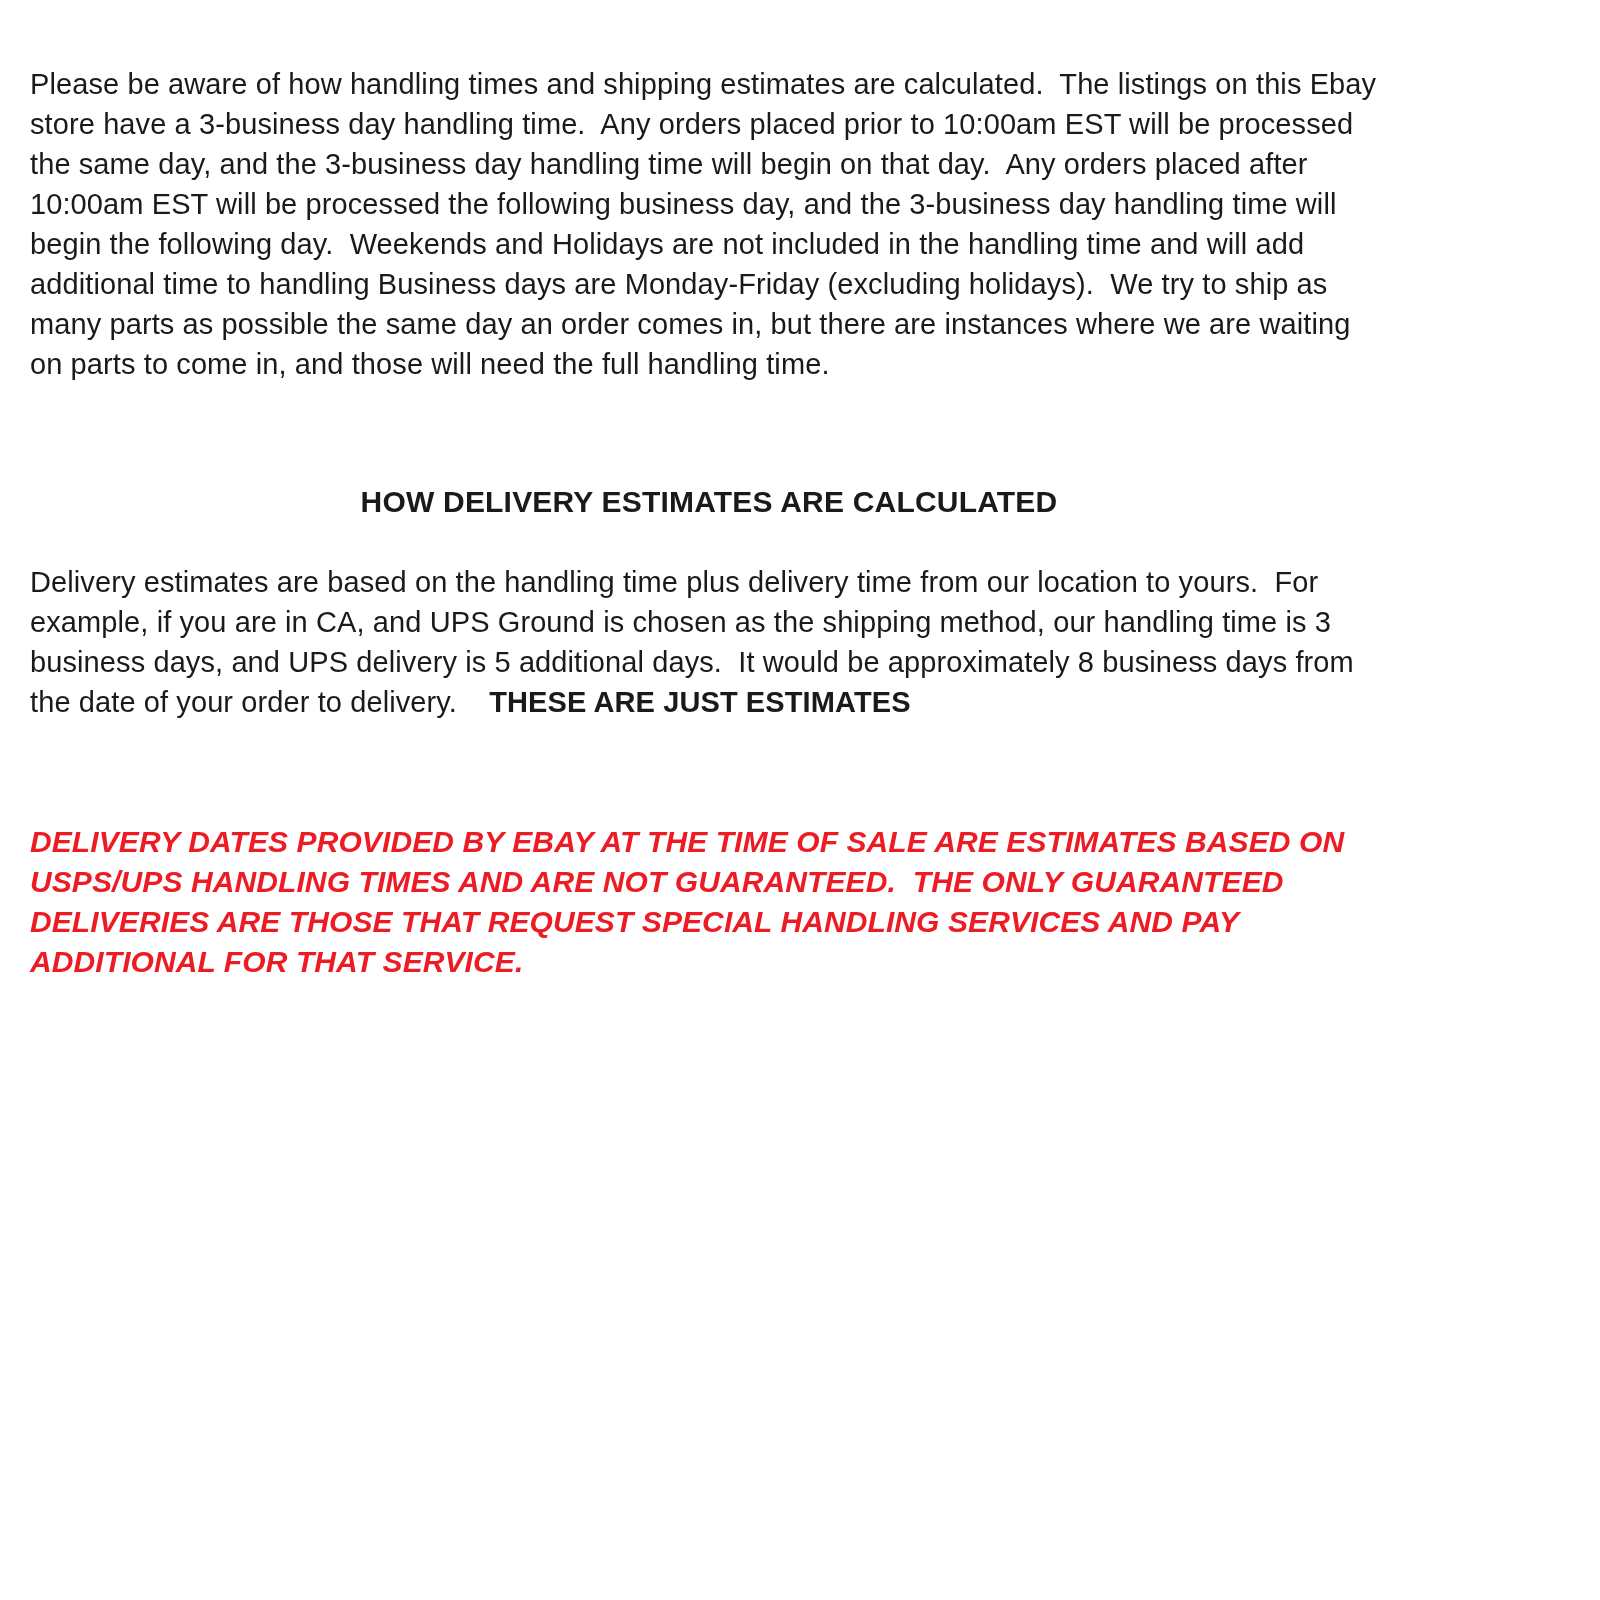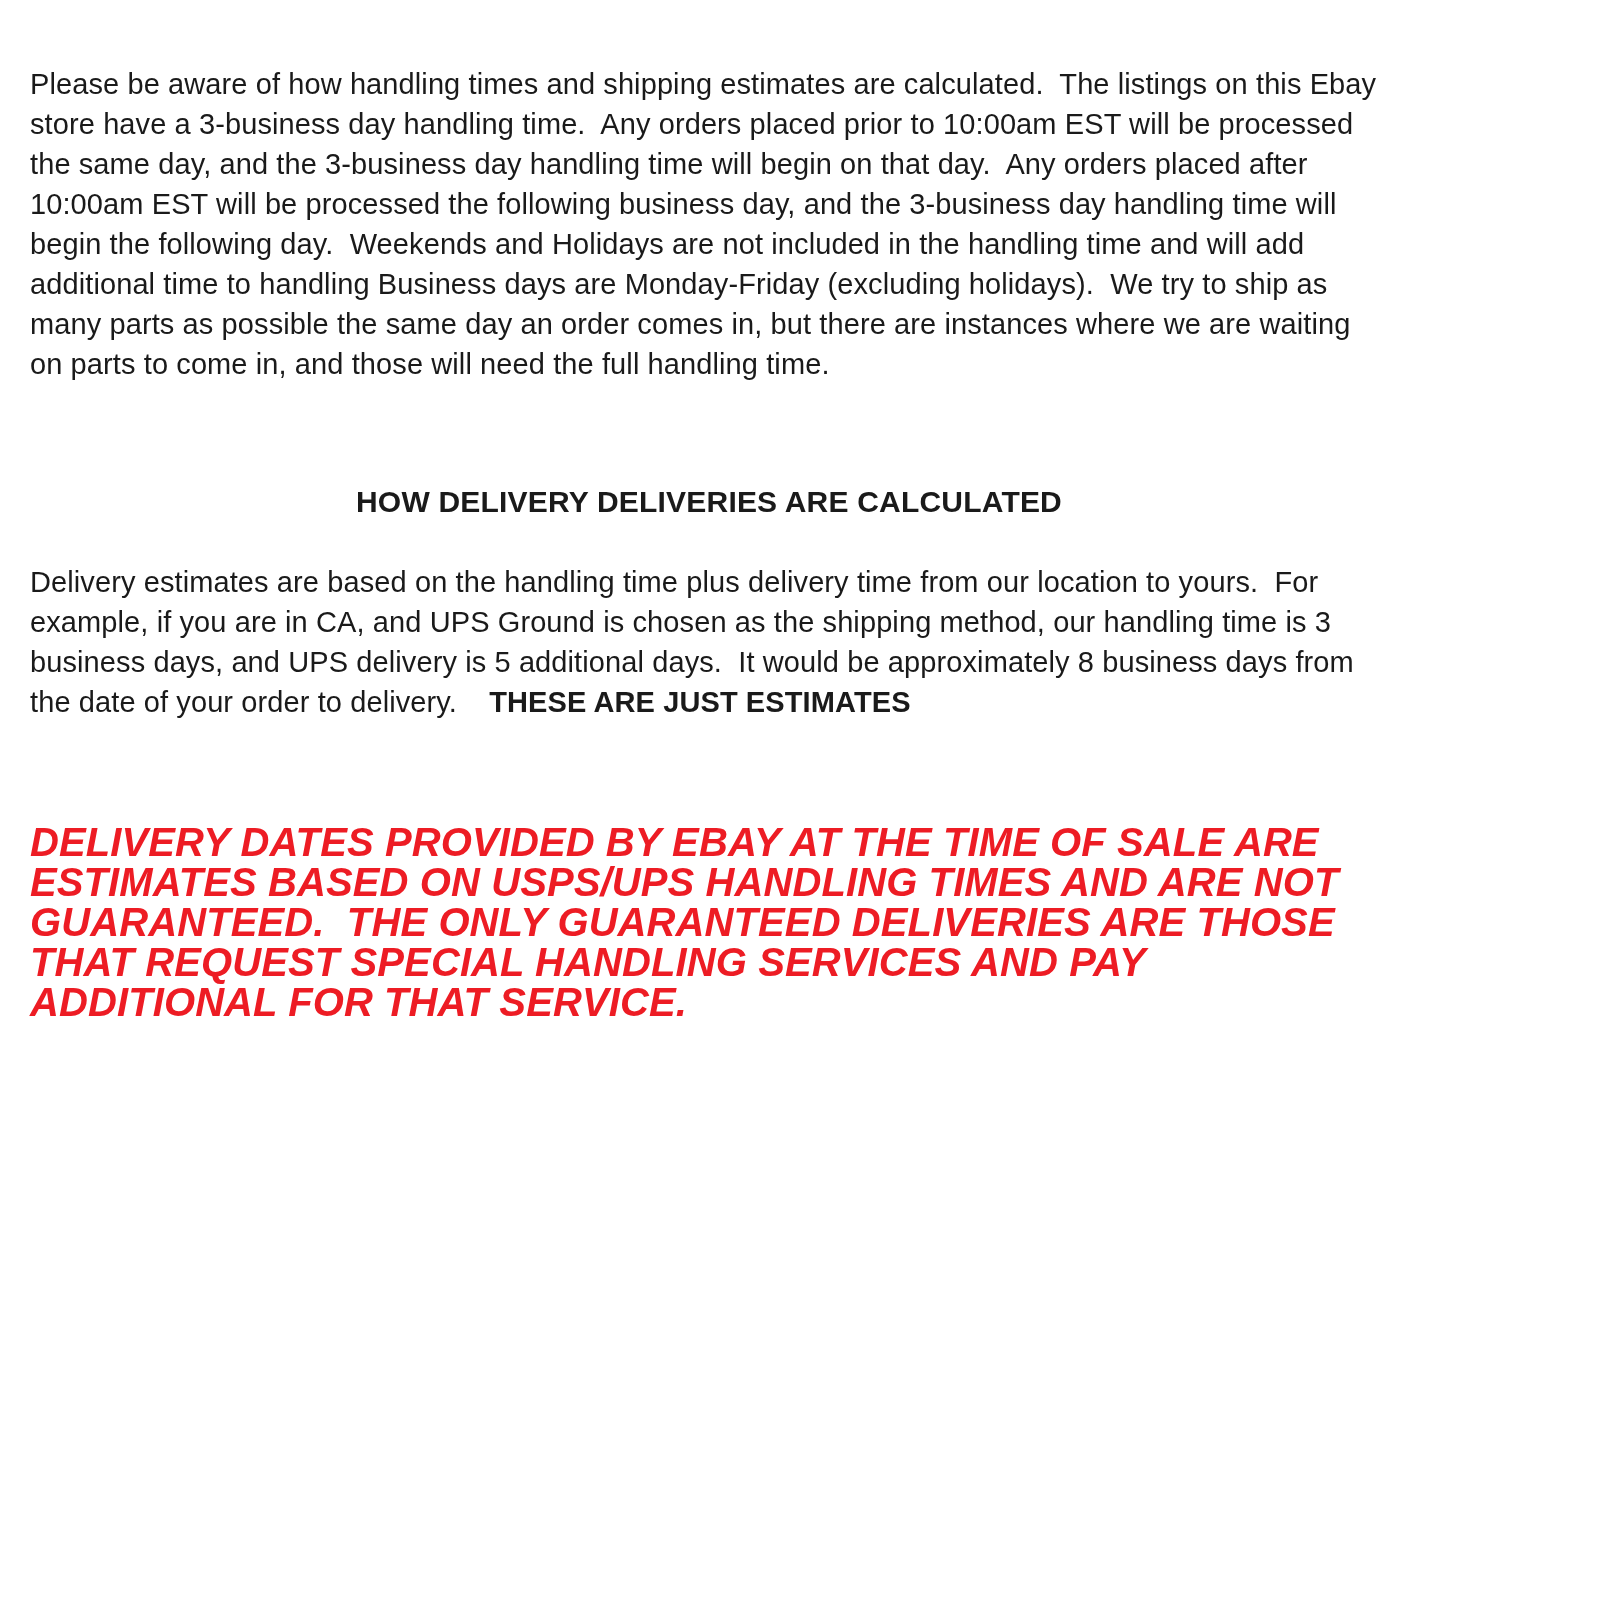--- a/index.html
+++ b/index.html
@@ -42,33 +42,33 @@
   }
   .bold-inline {
     font-weight: bold;
     margin-left: 16px;
   }
   .warning {
     margin-top: 100px;
     color: #ed1c24;
     font-weight: bold;
     font-style: italic;
-    font-size: 40px;
+    font-size: 30px;
     line-height: 40px;
     max-width: 1480px;
     white-space: pre-wrap;
     letter-spacing: 0.1px;
   }
 </style>
 </head>
 <body>
 
 <div class="page">
 
   <p class="para">Please be aware of how handling times and shipping estimates are calculated.  The listings on this Ebay store have a 3-business day handling time.  Any orders placed prior to 10:00am EST will be processed the same day, and the 3-business day handling time will begin on that day.  Any orders placed after 10:00am EST will be processed the following business day, and the 3-business day handling time will begin the following day.  Weekends and Holidays are not included in the handling time and will add additional time to handling Business days are Monday-Friday (excluding holidays).  We try to ship as many parts as possible the same day an order comes in, but there are instances where we are waiting on parts to come in, and those will need the full handling time.</p>
 
-  <h2 class="heading">HOW DELIVERY DELIVERIES ARE CALCULATED</h2>
+  <h2 class="heading">HOW DELIVERY ESTIMATES ARE CALCULATED</h2>
 
   <p class="para para2"><span>Delivery estimates are based on the handling time plus delivery time from our location to yours.  For example, if you are in CA, and UPS Ground is chosen as the shipping method, our handling time is 3 business days, and UPS delivery is 5 additional days.  It would be approximately 8 business days from the date of your order to delivery.  </span><span class="bold-inline">THESE ARE JUST ESTIMATES</span></p>
 
   <p class="warning">DELIVERY DATES PROVIDED BY EBAY AT THE TIME OF SALE ARE ESTIMATES BASED ON USPS/UPS HANDLING TIMES AND ARE NOT GUARANTEED.  THE ONLY GUARANTEED DELIVERIES ARE THOSE THAT REQUEST SPECIAL HANDLING SERVICES AND PAY ADDITIONAL FOR THAT SERVICE.</p>
 
 </div>
 
 </body></html>

